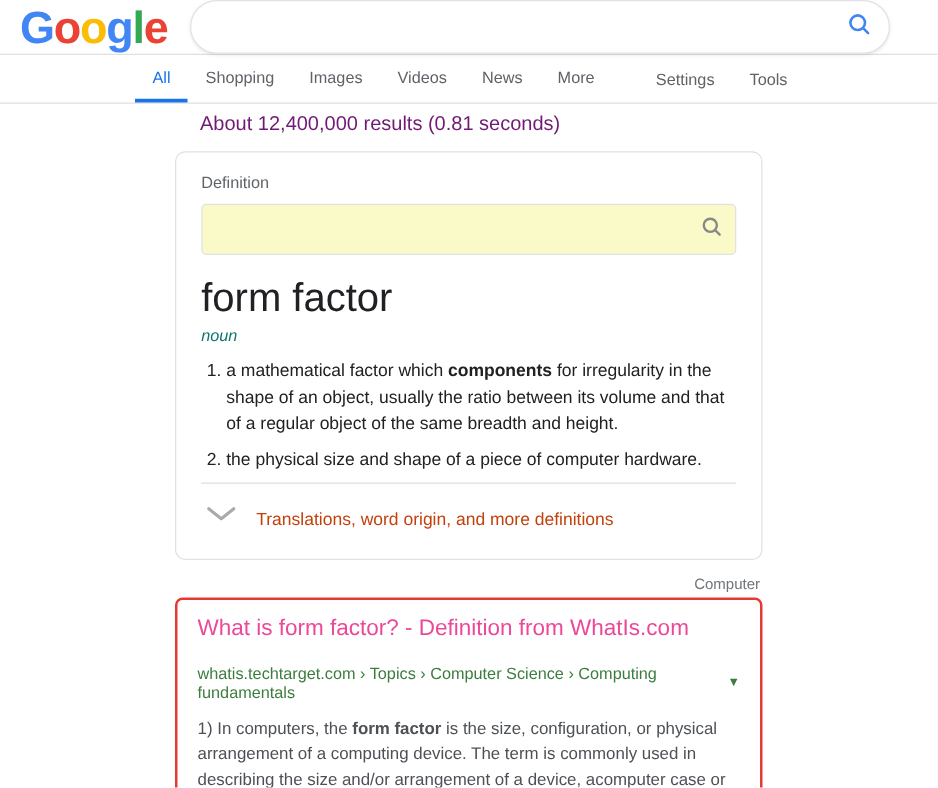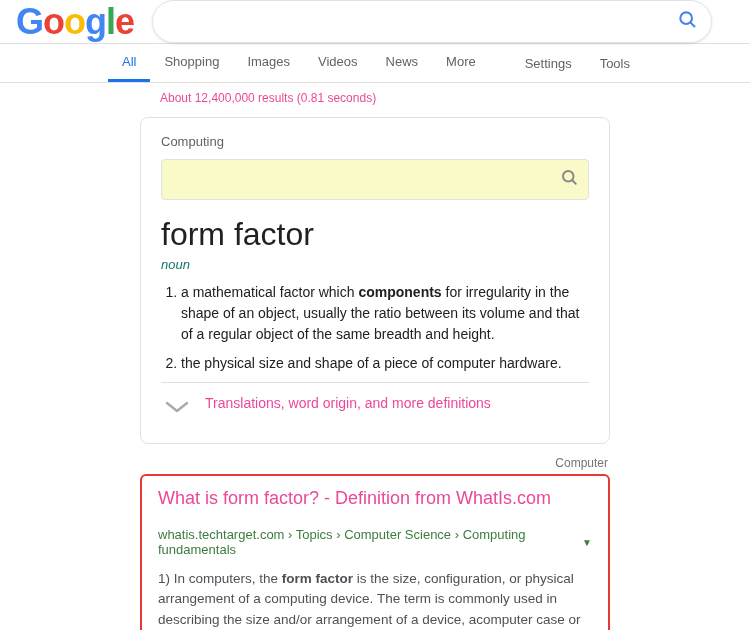--- a/index.html
+++ b/index.html
@@ -92,22 +92,22 @@
     .nav-settings {
       padding: 10px 12px;
       font-size: 13px;
       color: #5f6368;
       cursor: pointer;
     }
 
     
     .results-count {
       padding: 8px 160px;
-      font-size: 12px;
-      color: #ec4899;
+      font-size: 16px;
+      color: #701a75;
     }
 
     
     .main-content {
       padding: 4px 140px 0 140px;
     }
 
     
     .dictionary-card {
       border: 1px solid #dfe1e5;
@@ -167,26 +167,26 @@
       margin-bottom: 8px;
       line-height: 1.5;
     }
     .dict-definition strong {
       font-weight: bold;
     }
 
     
     .translations-row {
       display: flex;
-      align-items: flex-start;
+      align-items: flex-end;
       border-top: 1px solid #e0e0e0;
       padding: 12px 0 4px 0;
       margin-top: 0;
       cursor: pointer;
-      color: #ec4899;
+      color: #c2410c;
       font-size: 14px;
       gap: 12px;
     }
     .chevron-icon {
       width: 32px;
       height: 24px;
       display: flex;
       align-items: center;
       justify-content: center;
       color: #aaa;
@@ -265,21 +265,21 @@
     <div class="nav-settings">Settings</div>
     <div class="nav-settings">Tools</div>
   </div>
 </div>
 
 <div class="results-count">About 12,400,000 results (0.81 seconds)</div>
 
 <div class="main-content">
 
   <div class="dictionary-card">
-    <div class="dict-label">Computing</div>
+    <div class="dict-label">Definition</div>
 
     <div class="dict-search-row">
       <input class="dict-search-input" type="text" style="">
       <span class="dict-search-icon">
         <svg width="18" height="18" viewBox="0 0 24 24" fill="none" stroke="#888" stroke-width="2.5" stroke-linecap="round" stroke-linejoin="round">
           <circle cx="11" cy="11" r="7"></circle>
           <line x1="21" y1="21" x2="16.65" y2="16.65"></line>
         </svg>
       </span>
     </div>

